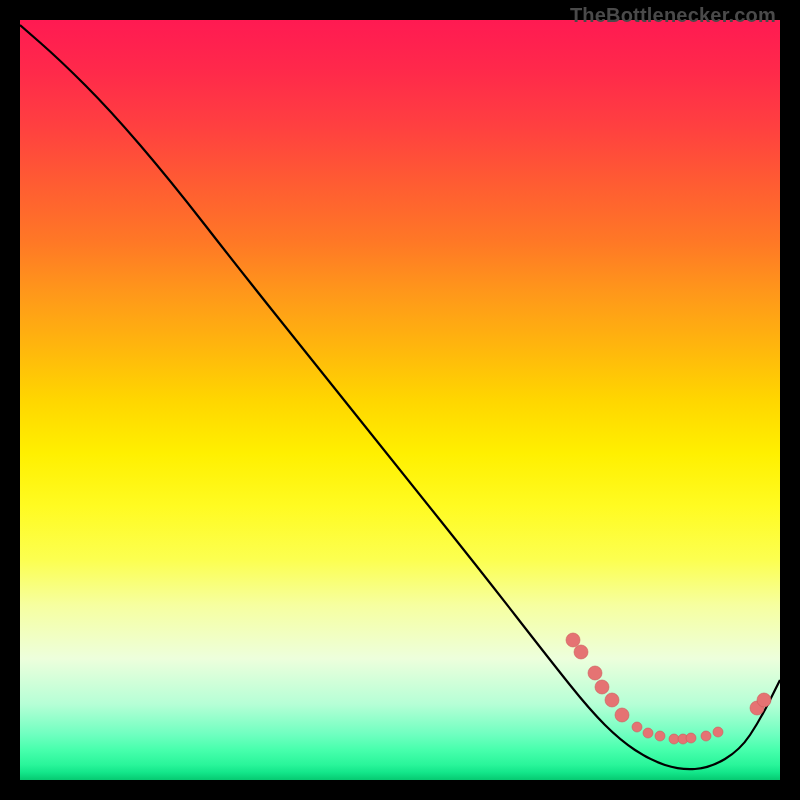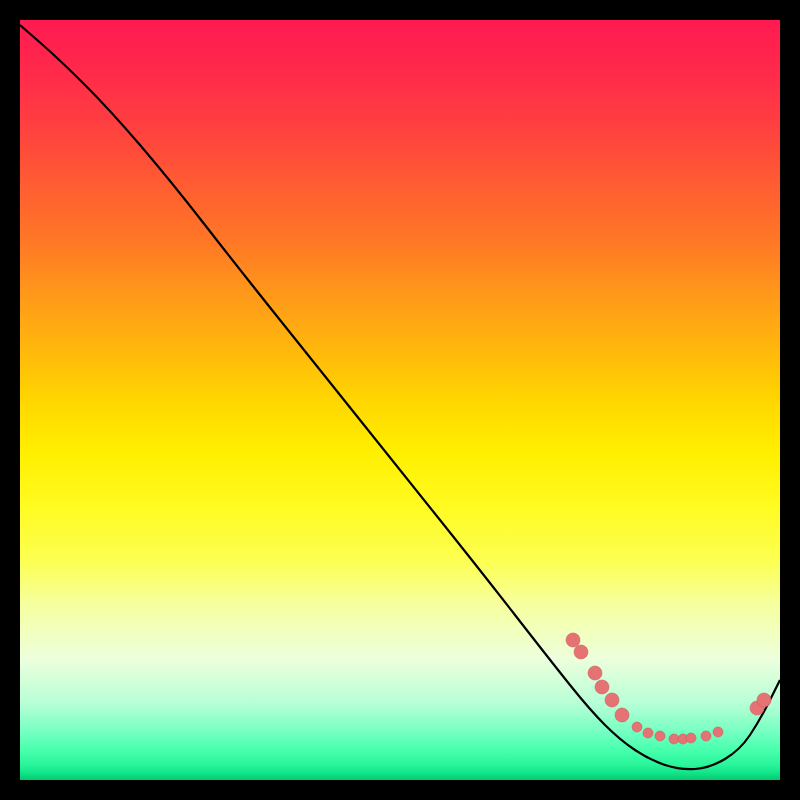--- a/index.html
+++ b/index.html
@@ -85,13 +85,14 @@
           <circle cx="654" cy="719" r="5" fill="#e57373" stroke="#cc5a5a" stroke-width="0.6"></circle>
           <circle cx="663" cy="719" r="5" fill="#e57373" stroke="#cc5a5a" stroke-width="0.6"></circle>
           <circle cx="671" cy="718" r="5" fill="#e57373" stroke="#cc5a5a" stroke-width="0.6"></circle>
           <circle cx="686" cy="716" r="5" fill="#e57373" stroke="#cc5a5a" stroke-width="0.6"></circle>
           <circle cx="698" cy="712" r="5" fill="#e57373" stroke="#cc5a5a" stroke-width="0.6"></circle>
           <circle cx="737" cy="688" r="7" fill="#e57373" stroke="#cc5a5a" stroke-width="0.6"></circle>
           <circle cx="744" cy="680" r="7" fill="#e57373" stroke="#cc5a5a" stroke-width="0.6"></circle>
         </g>
     </svg>
   </div>
+  <div class="watermark">TheBottlenecker.com</div>
 </div>
 
 </body></html>

